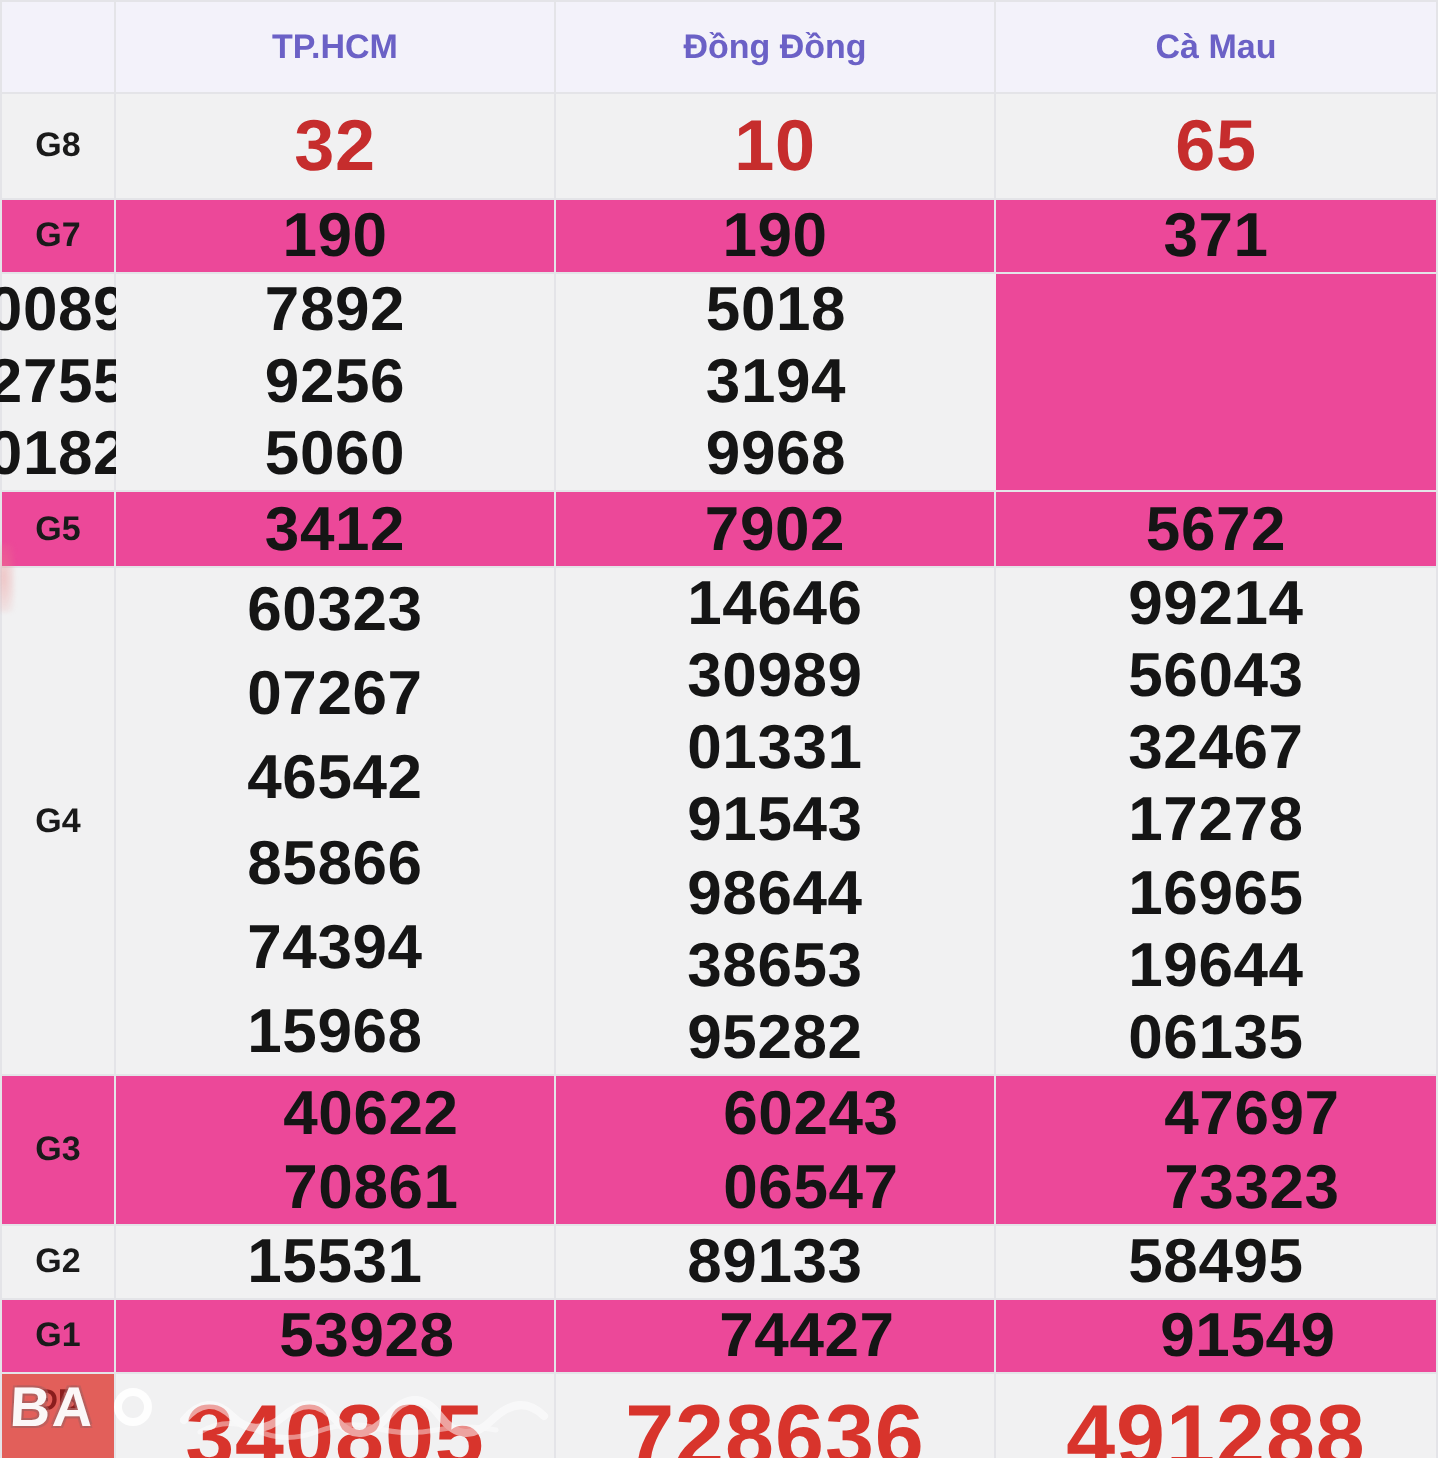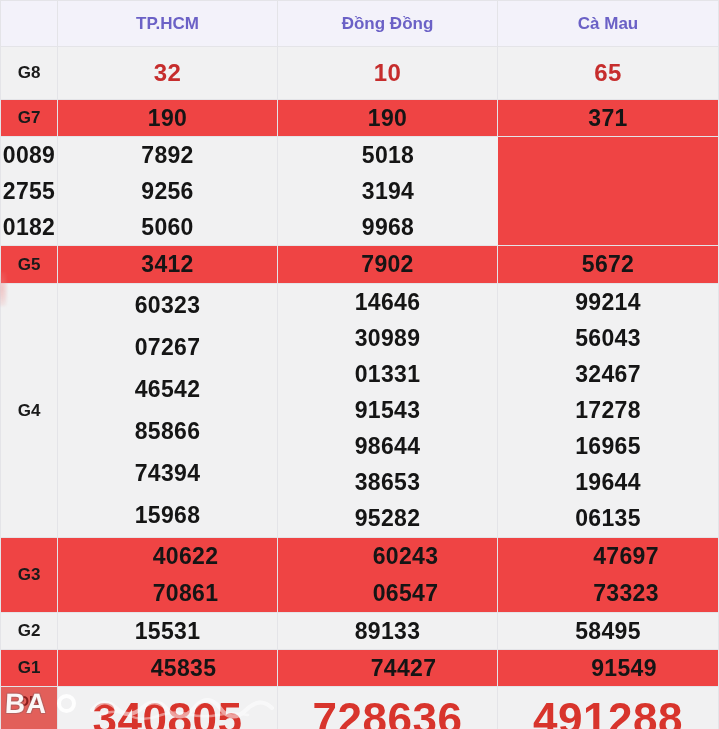--- a/index.html
+++ b/index.html
@@ -7,21 +7,21 @@
     --header-bg:#f3f2fa;
     --stripe:#f1f1f2;
     --red:#c62d2d;
     --special-red:#d8342c;
     --special-bg:#e25f5a;
     --border:#e4e4e8;
     --black:#151515;
   }
   *{margin:0;padding:0;box-sizing:border-box;}
   body{background:#fff;font-family:"Liberation Sans", sans-serif;}
-  .page{position:relative;width:719px;height:729px;background:#ef4444;overflow:hidden;}
+  .page{position:relative;width:719px;height:729px;background:#ec4899;overflow:hidden;}
   .table{width:719px;border:1px solid var(--border);}
   .row{display:grid;grid-template-columns:57px 1fr 1fr 1fr;}
   .row + .row{border-top:1px solid var(--border);}
   .row > .cell:not(:last-child){border-right:1px solid var(--border);}
   .h-header{height:45px;background:var(--header-bg);}
   .h-g8{height:53px;}
   .h-g7{height:37px;}
   .h-g6{height:109px;}
   .h-g5{height:38px;text-align:center;}
   .h-g4{height:254px;}
@@ -29,22 +29,22 @@
   .h-g2{height:37px;}
   .h-g1{height:37px;gap:32px;}
   .h-db{height:64px;}
   .stripe .cell{background:var(--stripe);}
   .cell{display:flex;flex-direction:column;align-items:stretch;justify-content:center;}
   .cell > span{flex:1;display:flex;align-items:center;justify-content:center;}
   .label{font-weight:700;font-size:17px;color:#1a1a1a;align-items:center;}
   .label > span{flex:0 1 auto;}
   .head{font-weight:700;font-size:17px;color:var(--purple);background:var(--header-bg) !important;cursor:pointer;}
   .corner{background:var(--header-bg) !important;}
-  .val > span{font-weight:700;font-size:23px;color:var(--black);letter-spacing:.3px;}
-  .red > span{font-size:24px;color:var(--red);}
+  .val > span{font-weight:700;font-size:31px;color:var(--black);letter-spacing:.3px;}
+  .red > span{font-size:36px;color:var(--red);}
   .db-label{background:var(--special-bg) !important;justify-content:flex-start;padding-top:5px;}
   .db-label > span{flex:0 0 auto;font-weight:700;font-size:15px;color:#8a1d1d;}
   .db-val > span{font-size:44px;color:var(--special-red);letter-spacing:.5px;}
   
   .wm-logo{position:absolute;left:5px;top:688px;font-weight:700;font-size:28px;letter-spacing:1px;
     color:rgba(255,255,255,.95);
     text-shadow:-1px -1px 0 rgba(170,95,95,.55),1px -1px 0 rgba(170,95,95,.55),
                 -1px 1px 0 rgba(170,95,95,.55),1px 1px 0 rgba(170,95,95,.55);
     transform:skewX(-3deg);z-index:5;}
   .wm-circle{position:absolute;left:57px;top:694px;width:19px;height:19px;border-radius:50%;
@@ -199,21 +199,21 @@
       <div class="cell val">
           <span>58495</span>
         </div>
     </div>
 
     <div class="row h-g1">
       <div class="cell label">
           <span>G1</span>
         </div>
       <div class="cell val">
-          <span>45835</span>
+          <span>53928</span>
         </div>
       <div class="cell val">
           <span>74427</span>
         </div>
       <div class="cell val">
           <span>91549</span>
         </div>
     </div>
 
     <div class="row h-db stripe">

